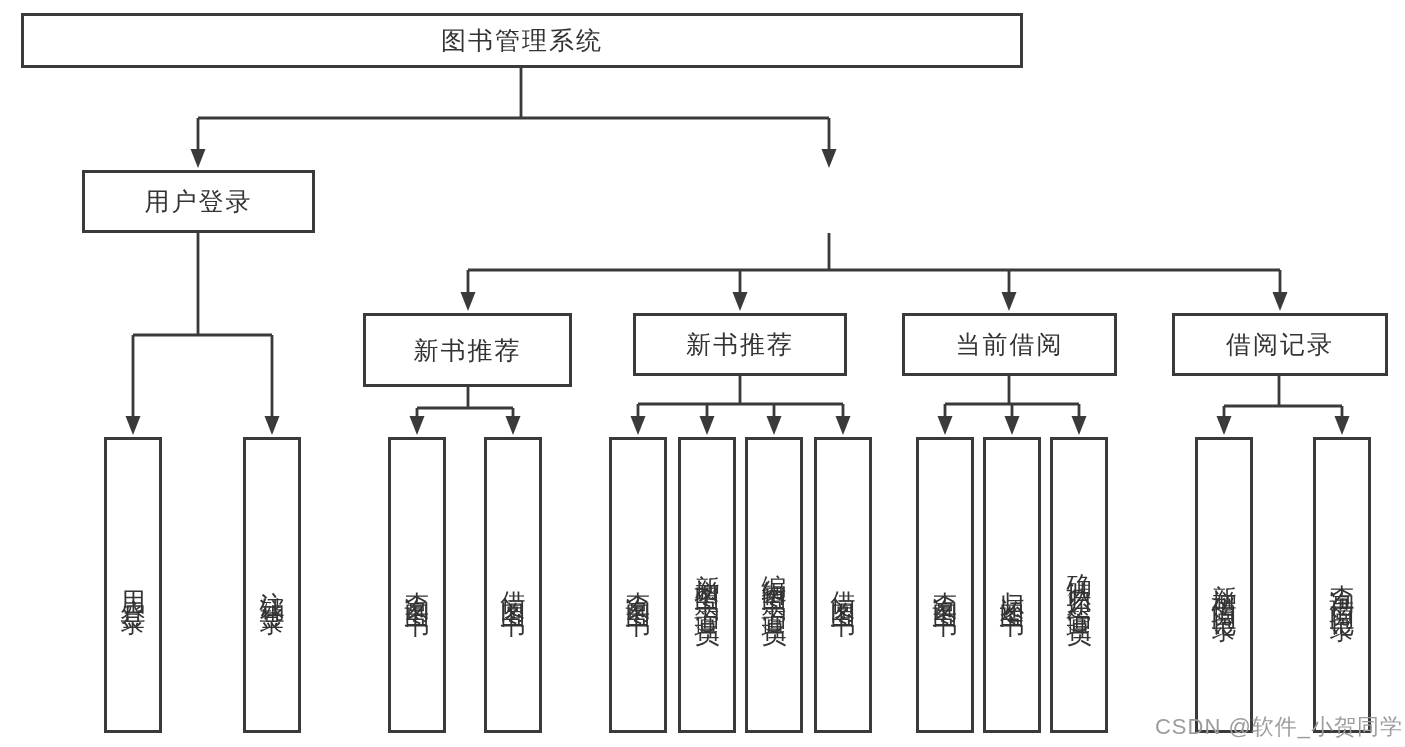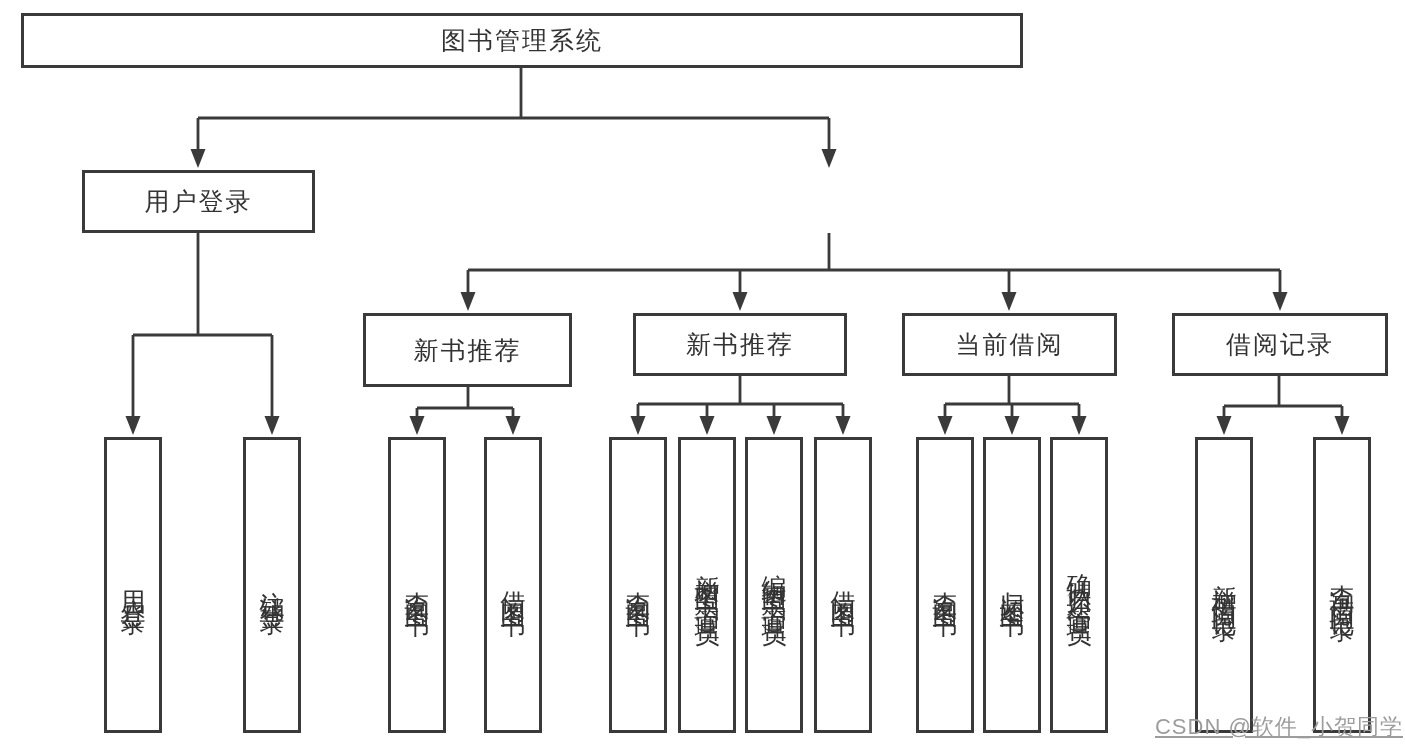--- a/index.html
+++ b/index.html
@@ -36,21 +36,20 @@
     line-height:1;
     white-space:nowrap;
   }
   .watermark{
     position:absolute;
     top:712px;right:2px;
     font-size:22px;
     letter-spacing:1px;
     color:var(--wm);
     white-space:nowrap;
-    text-decoration:underline;
   }
 </style>
 </head>
 <body>
 
 <div class="canvas">
 
   <svg class="wires" viewBox="0 0 1405 747" xmlns="http://www.w3.org/2000/svg">
 
     <path class="ln" d="M521 68 V118 M198 118 H829 M198 118 V153 M829 118 V153"></path>

